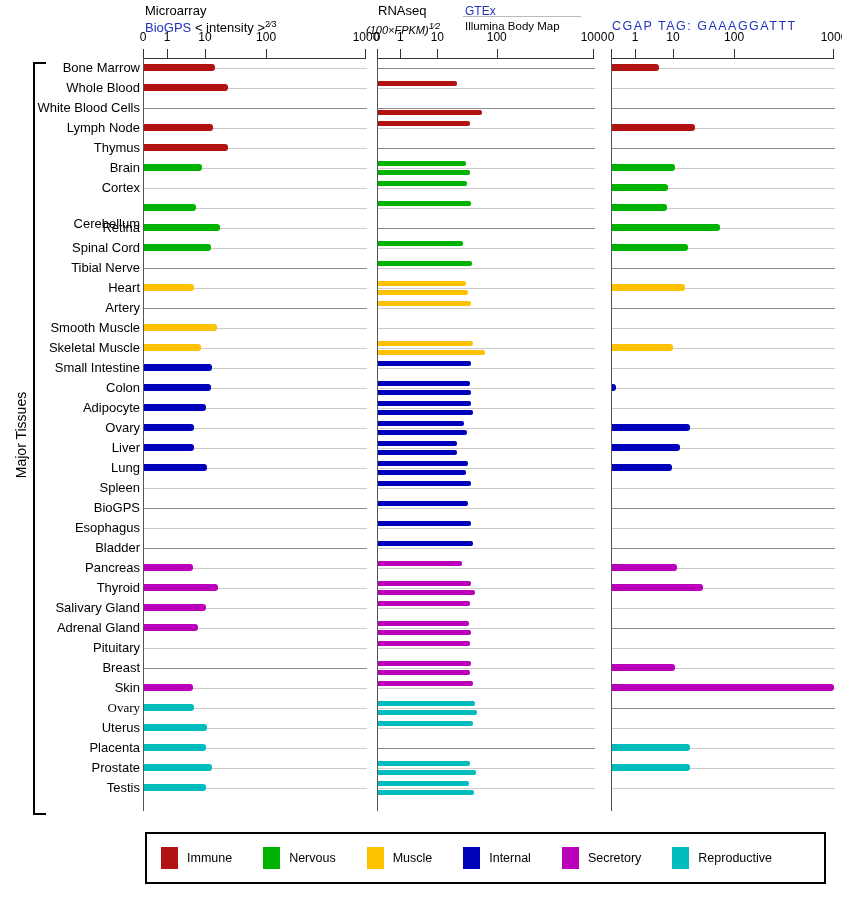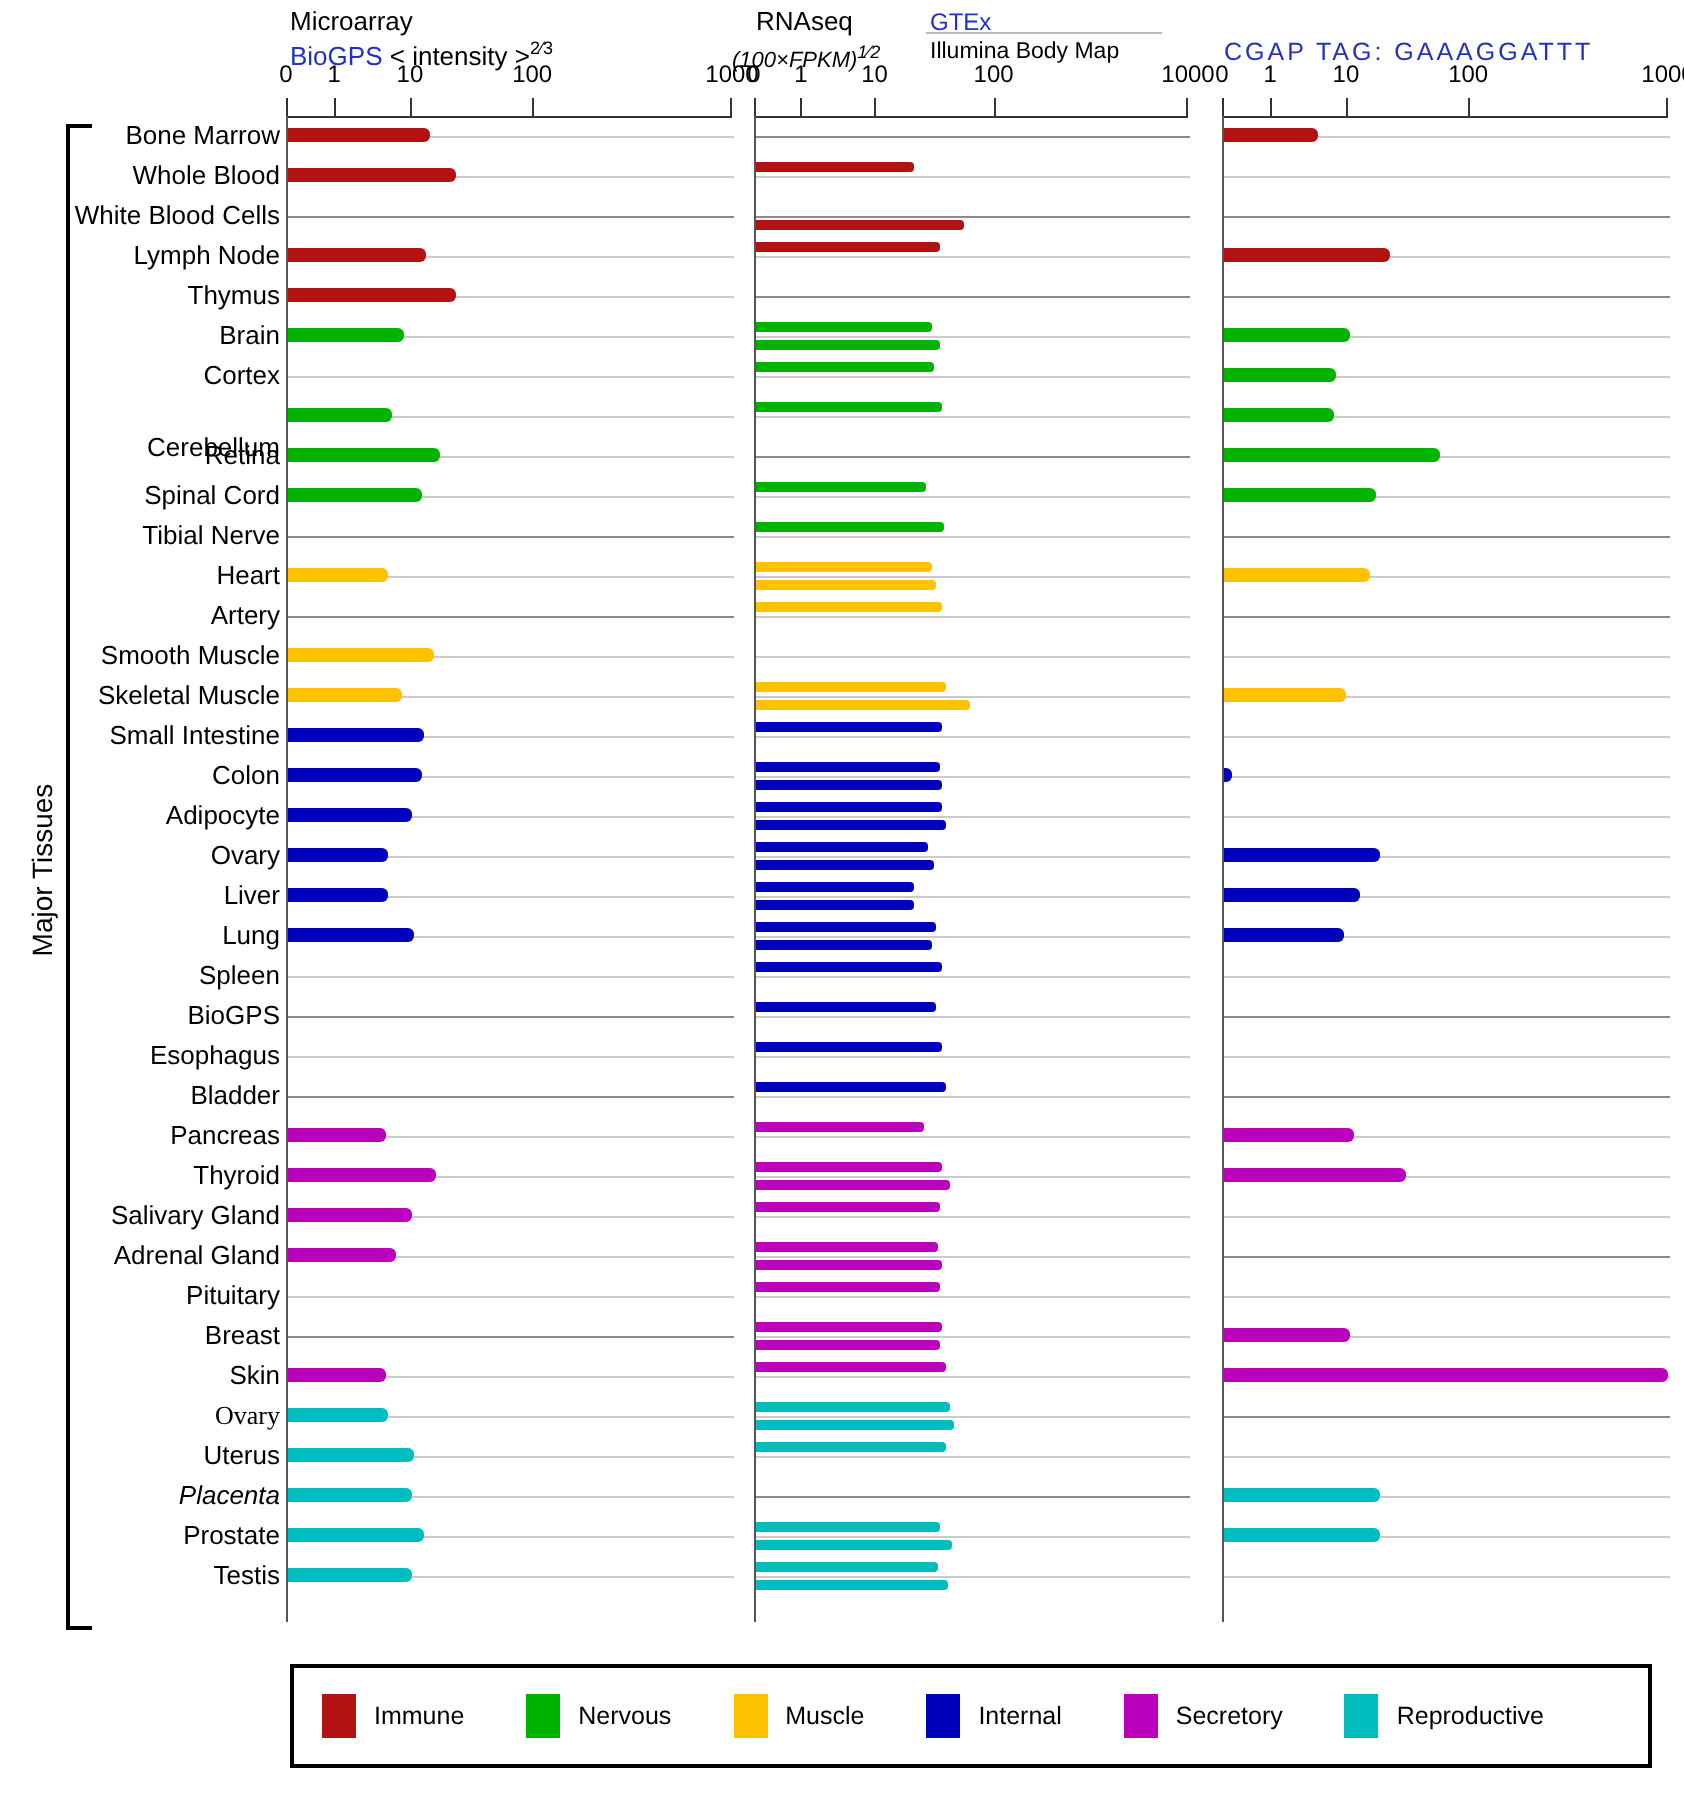--- a/index.html
+++ b/index.html
@@ -93,21 +93,21 @@
       <div class="tlabel" style="top: 538px;">Bladder</div>
       <div class="tlabel" style="top: 558px;">Pancreas</div>
       <div class="tlabel" style="top: 578px;">Thyroid</div>
       <div class="tlabel" style="top: 598px; text-align: right;">Salivary Gland</div>
       <div class="tlabel" style="top: 618px;">Adrenal Gland</div>
       <div class="tlabel" style="top: 638px;">Pituitary</div>
       <div class="tlabel" style="top: 658px;">Breast</div>
       <div class="tlabel" style="top: 678px;">Skin</div>
       <div class="tlabel" style="top: 698px; font-family: Liberation Serif, serif;">Ovary</div>
       <div class="tlabel" style="top: 718px;">Uterus</div>
-      <div class="tlabel" style="top: 738px; font-style: italic;">Placenta</div>
+      <div class="tlabel" style="top: 738px;">Placenta</div>
       <div class="tlabel" style="top: 758px;">Prostate</div>
       <div class="tlabel" style="top: 778px;">Testis</div>
     </div>
   <div id="panels">
       <div class="axis" style="left: 143px; width: 223px;">
         <div class="ticklabel" style="left: 0px;">0</div>
         <div class="tick" style="left: 0px;"></div>
         <div class="ticklabel" style="left: 24.084px;">1</div>
         <div class="tick" style="left: 24.084px;"></div>
         <div class="ticklabel" style="left: 61.994px;">10</div>

